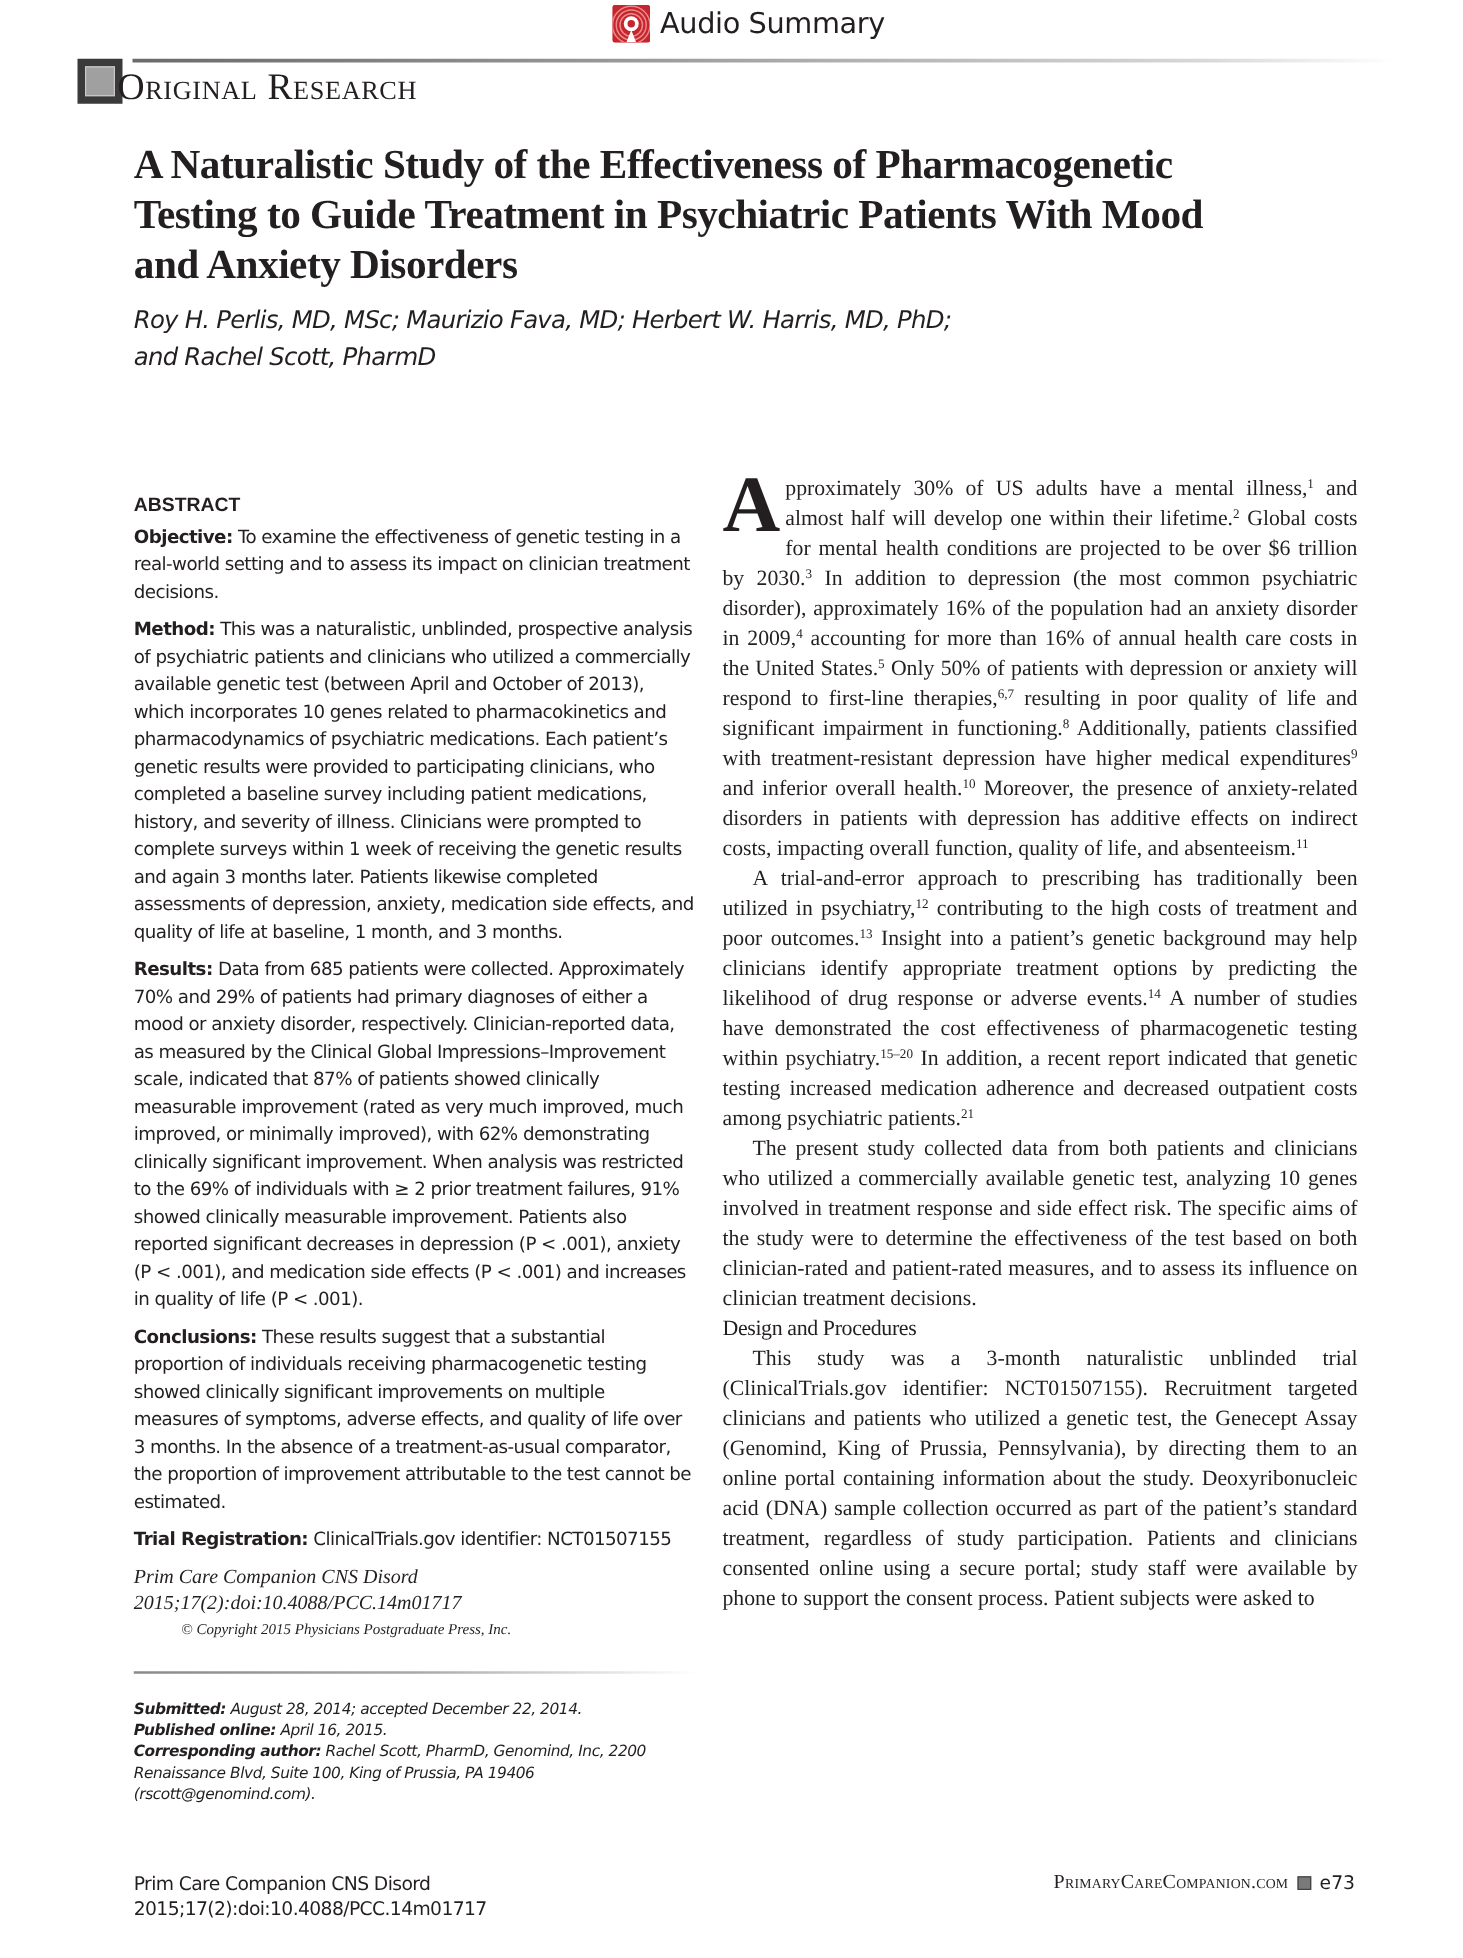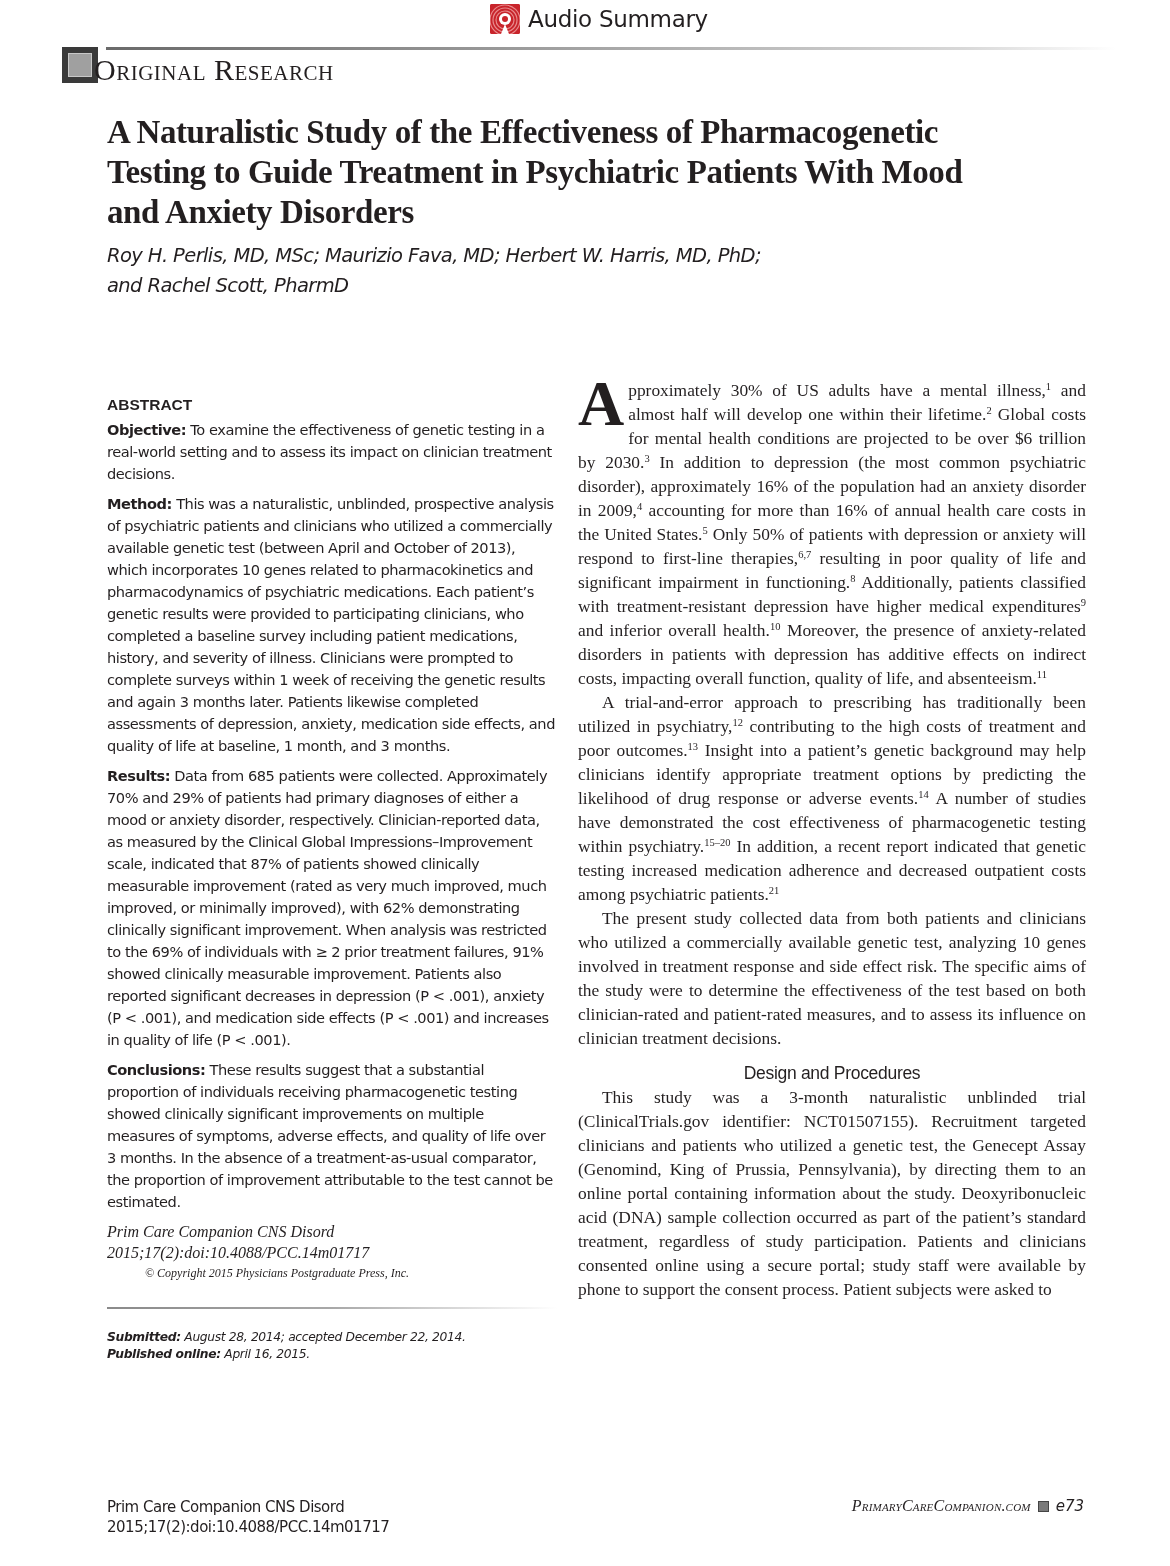--- a/index.html
+++ b/index.html
@@ -27,24 +27,24 @@
   .left-rule { height: 2px; margin: 24px 0 20px 0; width: 450px; background: linear-gradient(to right, #8a8a8a 0%, #a8a8a8 50%, #ffffff 100%); }
   .meta { font-family: "DejaVu Sans", sans-serif; font-style: italic; font-size: 12.3px; line-height: 17px; letter-spacing: -0.35px; }
   .meta b { font-style: italic; }
 
   .right-col { position: absolute; left: 578px; top: 378px; width: 508px; font-family: "Liberation Serif", serif; font-size: 17.4px; line-height: 24px; color: #231f20; text-align: justify; }
   .right-col p { margin: 0; }
   .right-col .indent { text-indent: 24px; }
   .dropcap { float: left; font-family: "Liberation Serif", serif; font-weight: bold; font-size: 64px; line-height: 48px; margin: 2px 4px 0 0; color: #231f20; }
   sup { font-size: 10.5px; line-height: 0; vertical-align: 6px; }
   .method-heading { text-align: center; font-family: "DejaVu Sans", sans-serif; font-weight: bold; font-size: 17px; margin: 18px 0 4px 0; letter-spacing: 0.3px; }
-  .subheading { font-family: Liberation Sans, sans-serif; font-size: 17.5px; margin: 11px 0 0 0; letter-spacing: -0.3px; text-align: center; }
+  .subheading { font-family: Liberation Serif, serif; font-size: 17.5px; margin: 0 0 0 0; letter-spacing: -0.3px; text-align: left; }
 
   .footer-left { position: absolute; left: 107px; top: 1497px; font-family: "DejaVu Sans", sans-serif; font-size: 15px; line-height: 20px; color: #231f20; letter-spacing: -0.5px; }
-  .footer-right { position: absolute; right: 86px; top: 1497px; display: flex; align-items: center; gap: 7px; font-size: 15px; color: #231f20; font-style: italic; }
+  .footer-right { position: absolute; right: 86px; top: 1497px; display: flex; align-items: center; gap: 7px; font-size: 15px; color: #231f20; }
   .footer-site { font-family: "Liberation Serif", serif; font-variant: small-caps; font-size: 16px; letter-spacing: 0.2px; }
   .footer-square { width: 11px; height: 11px; background: #7a7a7a; border: 1px solid #444; box-sizing: border-box; }
   .footer-page { font-family: "DejaVu Sans", sans-serif; font-size: 15px; }
 </style>
 </head>
 <body>
 
 <div class="audio-summary">
   <span class="audio-icon">
     <svg width="30" height="30" viewBox="0 0 30 30">
@@ -82,30 +82,34 @@
   </p>
   <p class="abs-para">
     <span class="abs-label">Method:</span><span> This was a naturalistic, unblinded, prospective analysis of psychiatric patients and clinicians who utilized a commercially available genetic test (between April and October of 2013), which incorporates 10 genes related to pharmacokinetics and pharmacodynamics of psychiatric medications. Each patient’s genetic results were provided to participating clinicians, who completed a baseline survey including patient medications, history, and severity of illness. Clinicians were prompted to complete surveys within 1 week of receiving the genetic results and again 3 months later. Patients likewise completed assessments of depression, anxiety, medication side effects, and quality of life at baseline, 1 month, and 3 months.</span>
   </p>
   <p class="abs-para">
     <span class="abs-label">Results:</span><span> Data from 685 patients were collected. Approximately 70% and 29% of patients had primary diagnoses of either a mood or anxiety disorder, respectively. Clinician-reported data, as measured by the Clinical Global Impressions–Improvement scale, indicated that 87% of patients showed clinically measurable improvement (rated as very much improved, much improved, or minimally improved), with 62% demonstrating clinically significant improvement. When analysis was restricted to the 69% of individuals with ≥ 2 prior treatment failures, 91% showed clinically measurable improvement. Patients also reported significant decreases in depression (P &lt; .001), anxiety (P &lt; .001), and medication side effects (P &lt; .001) and increases in quality of life (P &lt; .001).</span>
   </p>
   <p class="abs-para">
     <span class="abs-label">Conclusions:</span><span> These results suggest that a substantial proportion of individuals receiving pharmacogenetic testing showed clinically significant improvements on multiple measures of symptoms, adverse effects, and quality of life over 3 months. In the absence of a treatment-as-usual comparator, the proportion of improvement attributable to the test cannot be estimated.</span>
   </p>
+  <p class="abs-para">
+    <span class="abs-label">Trial Registration:</span><span> ClinicalTrials.gov identifier: NCT01507155</span>
+  </p>
 
   <div class="citation">Prim Care Companion CNS Disord</div>
   <div class="citation" style="margin-top:0;">2015;17(2):doi:10.4088/PCC.14m01717</div>
   <div class="copyright">© Copyright 2015 Physicians Postgraduate Press, Inc.</div>
 
   <div class="left-rule"></div>
 
   <div class="meta">
     <div><b>Submitted:</b><span> August 28, 2014; accepted December 22, 2014.</span></div>
     <div><b>Published online:</b><span> April 16, 2015.</span></div>
+    <div><b>Corresponding author:</b><span> Rachel Scott, PharmD, Genomind, Inc, 2200 Renaissance Blvd, Suite 100, King of Prussia, PA 19406 (rscott@genomind.com).</span></div>
   </div>
 </div>
 
 <div class="right-col">
   <p>
     <span class="dropcap">A</span><span id="p1">pproximately 30% of US adults have a mental illness,<sup>1</sup> and almost half will develop one within their lifetime.<sup>2</sup> Global costs for mental health conditions are projected to be over $6 trillion by 2030.<sup>3</sup> In addition to depression (the most common psychiatric disorder), approximately 16% of the population had an anxiety disorder in 2009,<sup>4</sup> accounting for more than 16% of annual health care costs in the United States.<sup>5</sup> Only 50% of patients with depression or anxiety will respond to first-line therapies,<sup>6,7</sup> resulting in poor quality of life and significant impairment in functioning.<sup>8</sup> Additionally, patients classified with treatment-resistant depression have higher medical expenditures<sup>9</sup> and inferior overall health.<sup>10</sup> Moreover, the presence of anxiety-related disorders in patients with depression has additive effects on indirect costs, impacting overall function, quality of life, and absenteeism.<sup>11</sup></span>
   </p>
   <p class="indent"><span id="p2">A trial-and-error approach to prescribing has traditionally been utilized in psychiatry,<sup>12</sup> contributing to the high costs of treatment and poor outcomes.<sup>13</sup> Insight into a patient’s genetic background may help clinicians identify appropriate treatment options by predicting the likelihood of drug response or adverse events.<sup>14</sup> A number of studies have demonstrated the cost effectiveness of pharmacogenetic testing within psychiatry.<sup>15–20</sup> In addition, a recent report indicated that genetic testing increased medication adherence and decreased outpatient costs among psychiatric patients.<sup>21</sup></span></p>
   <p class="indent">The present study collected data from both patients and clinicians who utilized a commercially available genetic test, analyzing 10 genes involved in treatment response and side effect risk. The specific aims of the study were to determine the effectiveness of the test based on both clinician-rated and patient-rated measures, and to assess its influence on clinician treatment decisions.</p>
   <div class="subheading">Design and Procedures</div>

